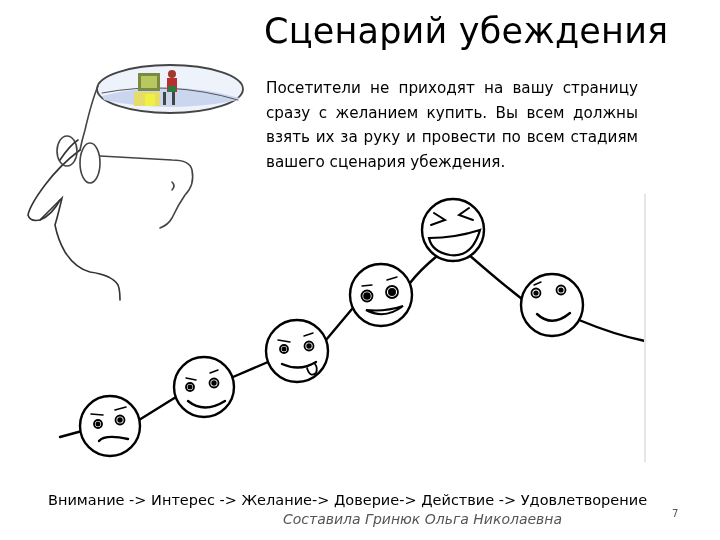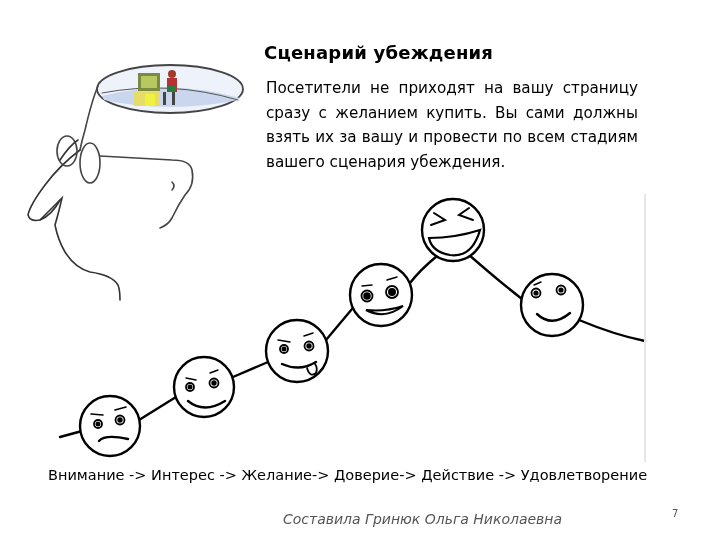--- a/index.html
+++ b/index.html
@@ -1,19 +1,19 @@
 <!DOCTYPE html>
 <html><head>
 <meta charset="utf-8">
 <style>
   html, body { margin: 0; padding: 0; }
   body { width: 720px; height: 540px; background: #ffffff; position: relative; overflow: hidden; font-family: "DejaVu Sans", sans-serif; color: #000; }
-  .title { position: absolute; left: 264px; top: 42px; font-size: 18px; font-weight: bold; letter-spacing: 0.2px; white-space: nowrap; }
+  .title { position: absolute; left: 264px; top: 11px; font-size: 35px; font-weight: normal; letter-spacing: 0.2px; white-space: nowrap; }
   .body-text { position: absolute; left: 266px; top: 76px; width: 372px; font-size: 15.2px; line-height: 24.5px; text-align: justify; text-align-last: left; }
-  .stages { position: absolute; left: 48px; top: 467px; font-size: 14.5px; white-space: nowrap; }
+  .stages { position: absolute; left: 48px; top: 492px; font-size: 14.5px; white-space: nowrap; }
   .footer-author { position: absolute; left: 283px; top: 511px; font-size: 14px; font-style: italic; color: #555; white-space: nowrap; }
   .page-num { position: absolute; left: 672px; top: 508px; font-size: 10px; color: #555; }
   svg { position: absolute; left: 0; top: 0; }
 </style>
 </head>
 <body>
 
 <svg width="720" height="540" viewBox="0 0 720 540">
 
   <g fill="none" stroke="#333" stroke-width="1.6" stroke-linecap="round">
@@ -118,16 +118,16 @@
         <circle cx="536" cy="293" r="1.4" fill="#000"></circle>
       <circle cx="561" cy="290" r="4.5" stroke-width="1.8"></circle>
         <circle cx="561" cy="290" r="1.4" fill="#000"></circle>
       <path d="M534,285 L541,282" stroke-width="1.4"></path>
       <path d="M537,314 Q552,328 570,313" fill="none"></path>
     </g>
   </g>
 </svg>
 
 <div class="title">Сценарий убеждения</div>
-<div class="body-text">Посетители не приходят на вашу страницу сразу с желанием купить. Вы сами должны взять их за вашу и провести по всем стадиям вашего сценария убеждения.</div>
+<div class="body-text">Посетители не приходят на вашу страницу сразу с желанием купить. Вы всем должны взять их за руку и провести по всем стадиям вашего сценария убеждения.</div>
 <div class="stages">Внимание -&gt; Интерес -&gt; Желание-&gt; Доверие-&gt; Действие -&gt; Удовлетворение</div>
 <div class="footer-author">Составила Гринюк Ольга Николаевна</div>
 <div class="page-num">7</div>
 
 </body></html>

